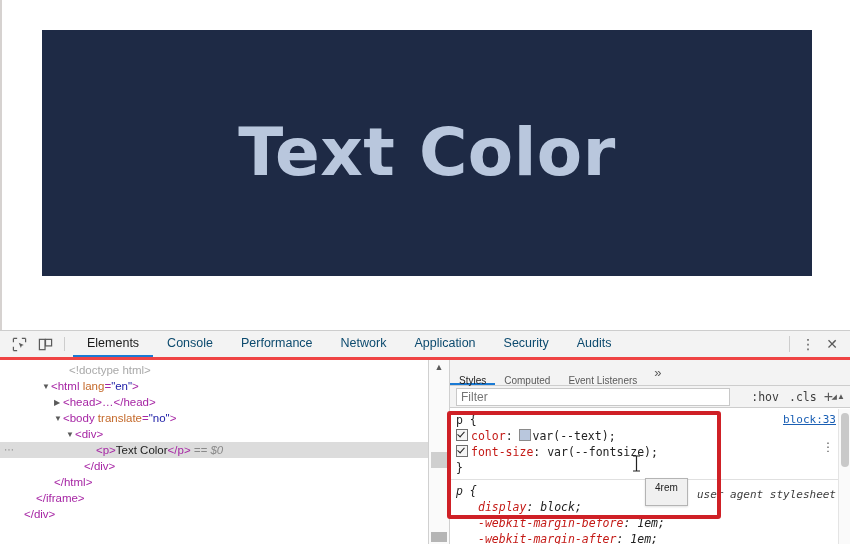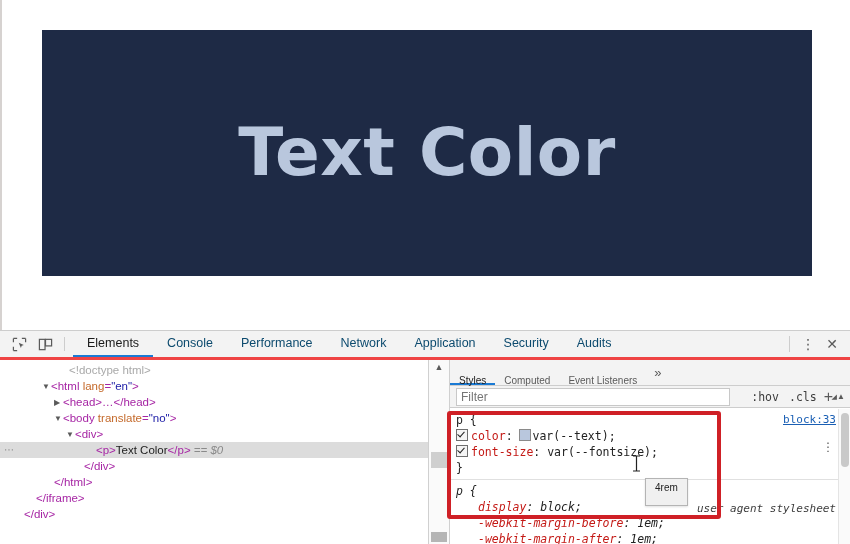--- a/index.html
+++ b/index.html
@@ -367,21 +367,21 @@
     right: 14px;
     top: 3px;
     font-size: 11px;
     color: #1a5fb4;
     text-decoration: underline;
     font-style: normal;
   }
   .ua-origin {
     position: absolute;
     right: 14px;
-    top: 21px;
+    top: 7px;
     font-size: 11px;
     color: #3c3c3c;
     font-style: italic;
   }
   .rule-kebab {
     position: absolute;
     right: 16px;
     top: 34px;
     color: #5a5a5a;
     font-size: 12px;

